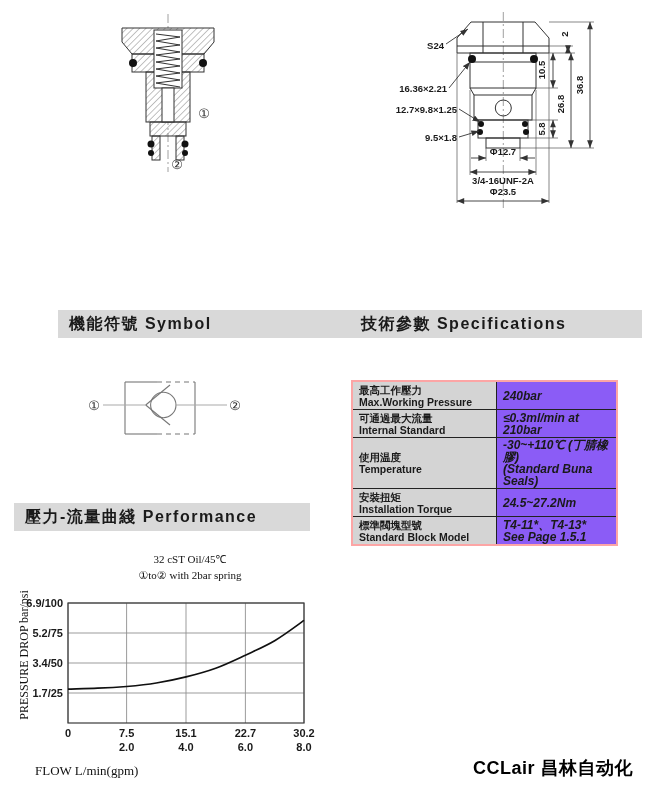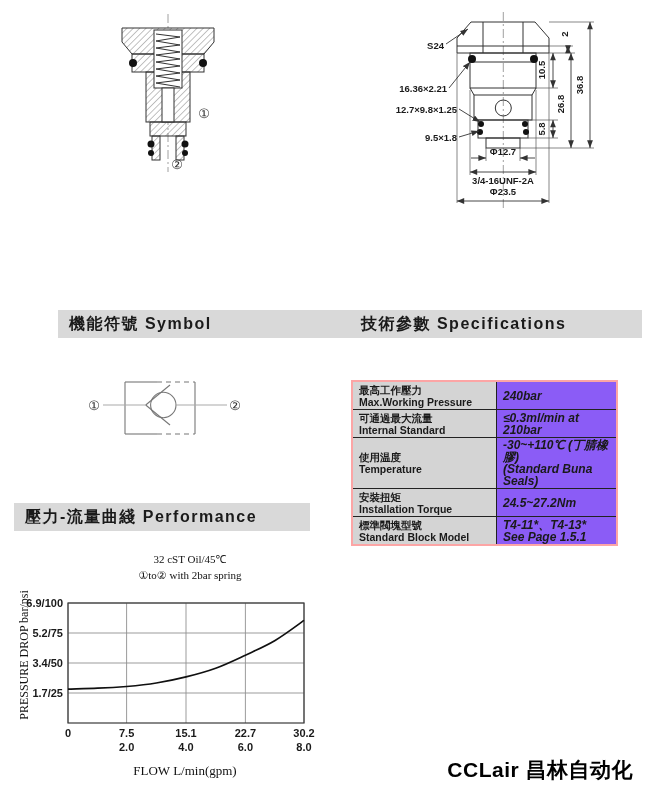--- a/index.html
+++ b/index.html
@@ -20,30 +20,30 @@
   svg .symlead{stroke:#aaa;stroke-width:1.1;fill:none;}
   svg .porttxt{font:13px "Liberation Sans",sans-serif;fill:#333;}
   #specs-table{position:absolute;left:351px;top:380px;width:267px;border-collapse:collapse;
                border:2px solid #fca5a5;table-layout:fixed;}
   #specs-table td{border:1.5px solid #222;padding:1px 6px;height:25px;font-size:10.5px;
                   font-weight:bold;line-height:12px;color:#1a1a1a;vertical-align:middle;}
   #specs-table td.zh-cell{background:#d4d4d4;width:131px;}
   #specs-table td.val-cell{background:#8b5cf6;font-size:12px;font-style:italic;}
   .chart-note{position:absolute;left:40px;width:300px;text-align:center;
               font-family:"Liberation Serif",serif;font-size:11px;color:#111;}
-  #chart-xlabel{position:absolute;left:35px;top:763px;width:300px;text-align:center;
+  #chart-xlabel{position:absolute;left:35px;top:763px;width:300px;text-align:left;
                 font-family:"Liberation Serif",serif;font-size:13px;color:#111;}
   #chart-ylabel{position:absolute;left:-41px;top:648px;width:130px;height:14px;text-align:center;
                 transform:rotate(-90deg);font-family:"Liberation Serif",serif;font-size:12px;color:#111;}
   #perf-chart-wrap{position:absolute;left:18px;top:595px;width:320px;height:185px;}
   .grid{stroke:#909090;stroke-width:0.9;}
   .frame{fill:none;stroke:#3a3a3a;stroke-width:1.2;}
   .curve{fill:none;stroke:#101010;stroke-width:1.7;}
   .xtick,.ytick{font:bold 11px "Liberation Sans",sans-serif;fill:#1a1a1a;}
-  #logo{position:absolute;right:17px;top:756px;font-size:21px;font-weight:bold;
+  #logo{position:absolute;right:17px;top:756px;font-size:18px;font-weight:bold;
         letter-spacing:0.5px;color:#000;}
   .abs{position:absolute;}
 </style>
 </head>
 <body>
 
 <div class="page">
 
   <svg class="abs" style="left:100px;top:10px;" width="130" height="170">
     <defs>

